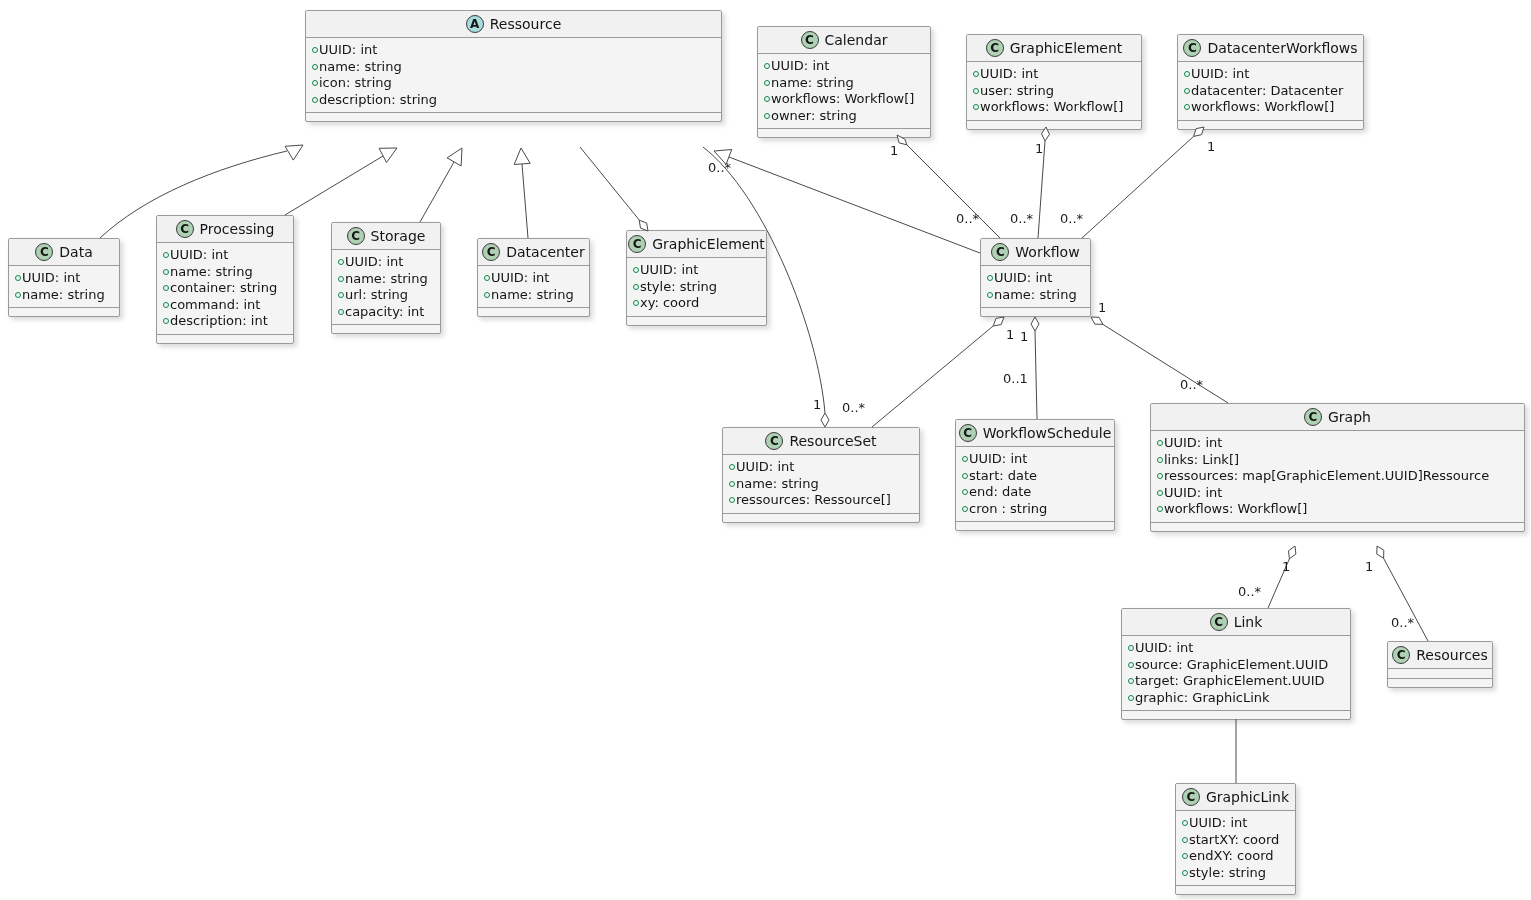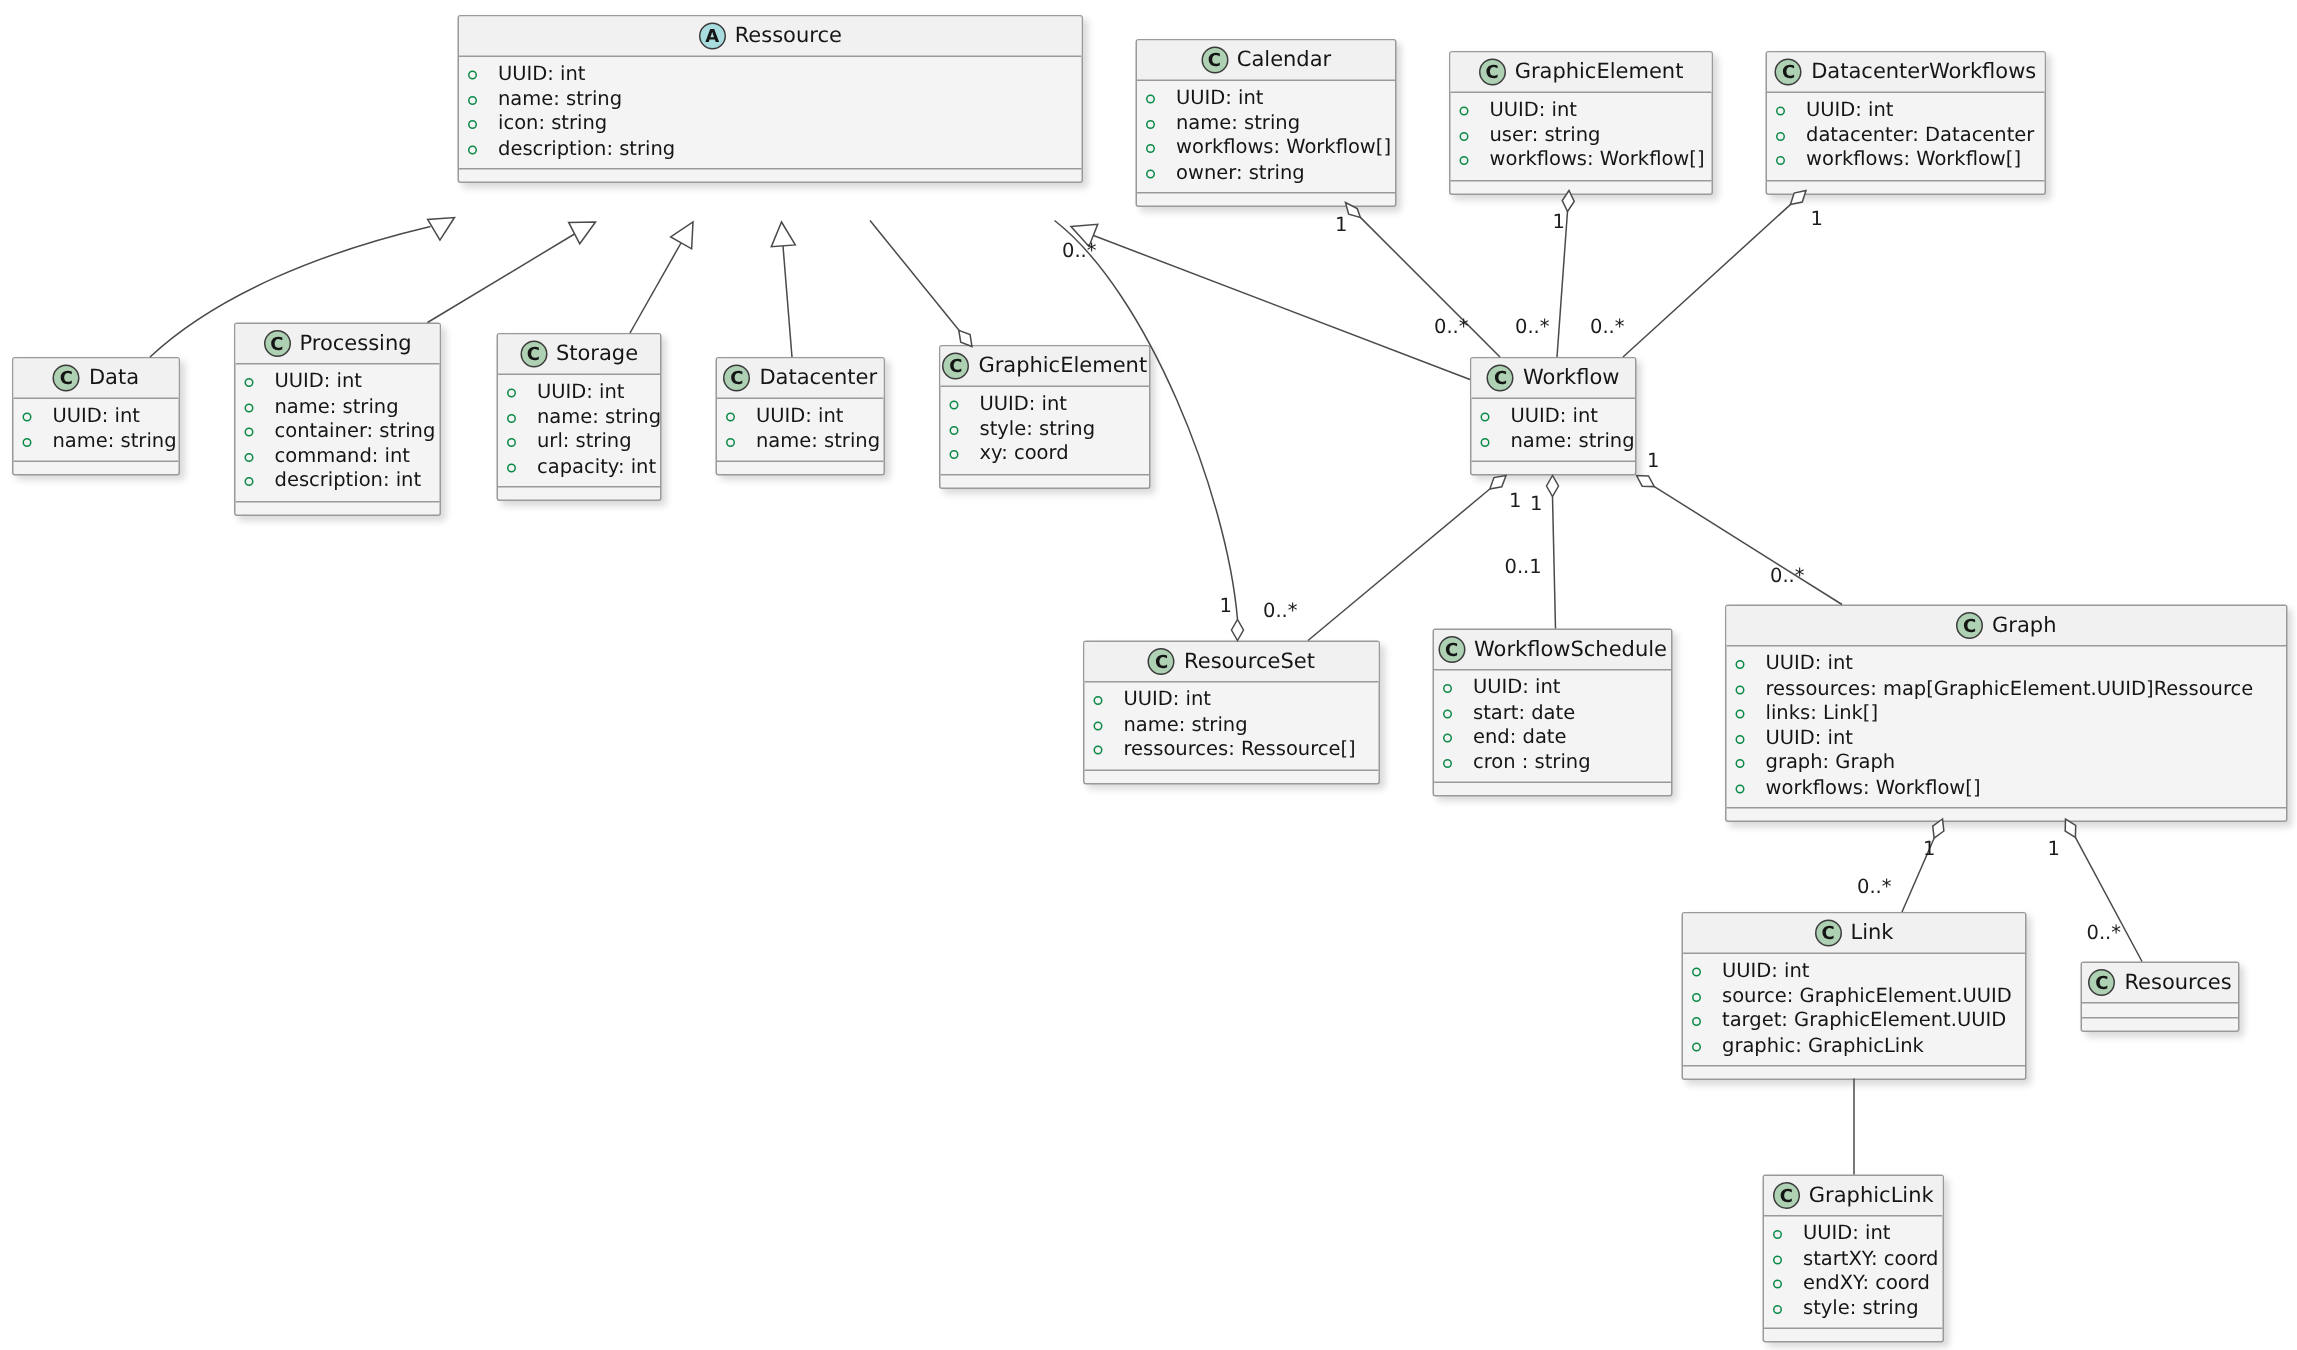--- a/index.html
+++ b/index.html
@@ -32,21 +32,21 @@
     flex:0 0 auto;
     width:18px; height:18px; border-radius:50%;
     border:1px solid #3b3b3b;
     display:flex; align-items:center; justify-content:center;
     font-size:12px; font-weight:bold; font-style:normal;
   }
   .class-icon   { background:#ADD1B2; }
   .abstract-icon{ background:#A9DCDF; }
   .abstract-name{ }
   ul.attrs { list-style:none; padding:4px 7px 4px 6px; font-size:13px; }
-  ul.attrs li { display:flex; align-items:flex-start; gap:14px; line-height:16.5px; white-space:nowrap; }
+  ul.attrs li { display:flex; align-items:flex-start; gap:1px; line-height:16.5px; white-space:nowrap; }
   .fdot {
     flex:0 0 auto;
     width:6px; height:6px; border-radius:50%;
     border:1px solid #0b8a47;
     margin-top:5px;
     background:transparent;
   }
   .compartment { border-top:1px solid #9a9a9a; height:9px; }
   .mult { position:absolute; z-index:4; font-size:13px; color:#1c1c1c; white-space:nowrap; }
 </style>
@@ -372,33 +372,29 @@
     <span class="circ class-icon">C</span>
     <span>Graph</span>
   </div>
   <ul class="attrs">
     <li>
         <span class="fdot"></span>
         <span>UUID: int</span>
       </li>
     <li>
         <span class="fdot"></span>
+        <span>links: Link[]</span>
+      </li>
+    <li>
+        <span class="fdot"></span>
         <span>ressources: map[GraphicElement.UUID]Ressource</span>
       </li>
     <li>
         <span class="fdot"></span>
-        <span>links: Link[]</span>
-      </li>
-    <li>
-        <span class="fdot"></span>
-        <span>UUID: int</span>
-      </li>
-    <li>
-        <span class="fdot"></span>
-        <span>graph: Graph</span>
+        <span>UUID: int</span>
       </li>
     <li>
         <span class="fdot"></span>
         <span>workflows: Workflow[]</span>
       </li>
   </ul>
   <div class="compartment"></div>
 </div>
 
 <div class="uml-class" style="left:1121px;top:608px;width:230px">

